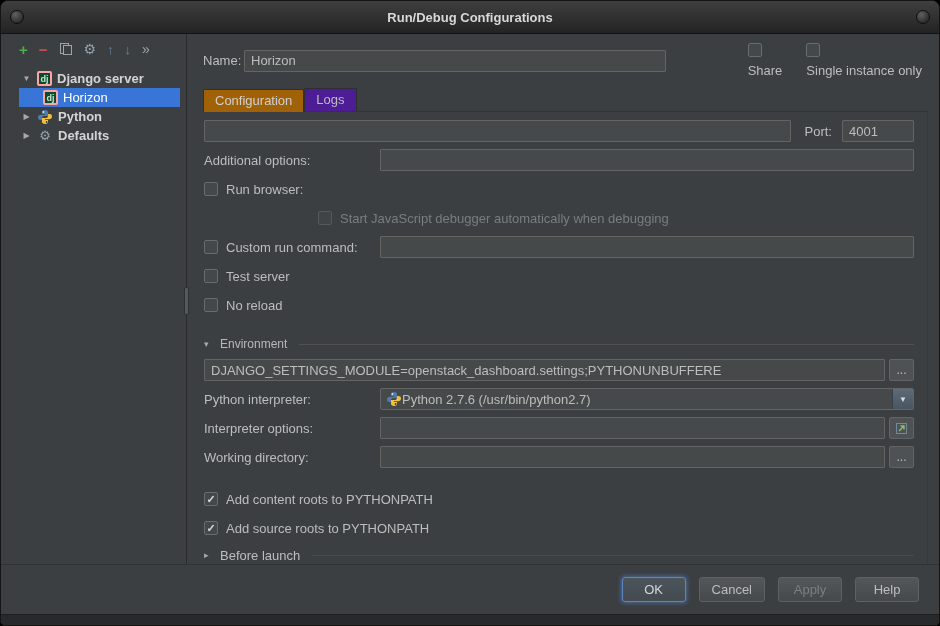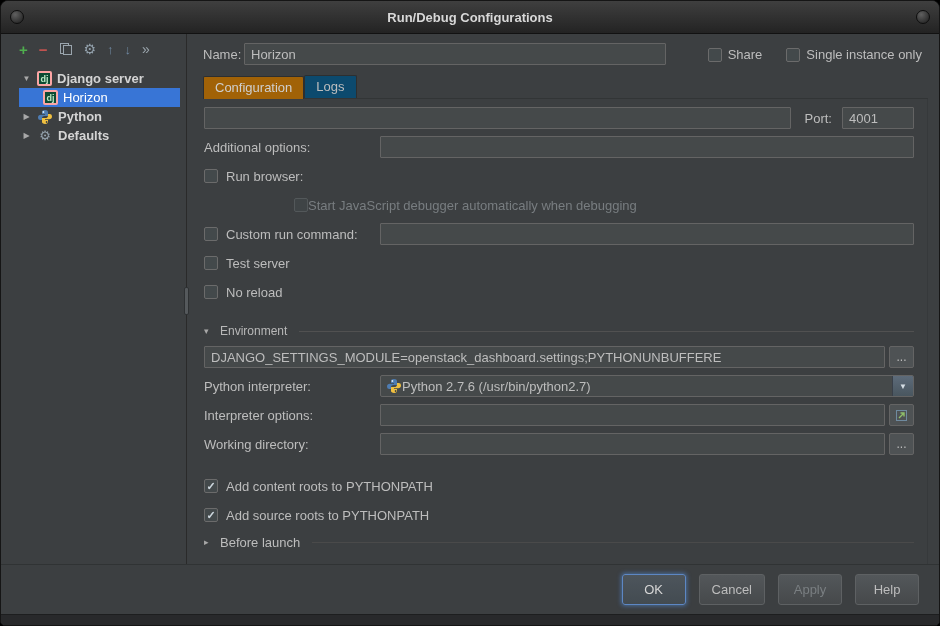--- a/index.html
+++ b/index.html
@@ -47,47 +47,47 @@
     background:#55595c; border-radius:2px; border:1px solid #2e3133; }
 
   
   .main { flex:1 1 auto; display:flex; flex-direction:column; min-width:0; padding:0 11px 0 16px; }
   .name-row { margin-top:9px; display:flex; align-items:center; flex:0 0 auto; }
   .name-row label { color:#bdbdbd; font-size:13px; width:41px; flex:0 0 auto; }
   .field { height:22px; background:#45494a; border:1px solid #646464; border-radius:1px;
     color:#bdbdbd; font-size:13px; padding:0 6px; font-family:"Liberation Sans",sans-serif; outline:none; }
   .name-input { width:422px; flex:0 0 auto; }
   .spacer { flex:1 1 auto; }
-  .cbgroup { display:inline-flex; align-items:flex-end; gap:6px; margin-left:24px; }
+  .cbgroup { display:inline-flex; align-items:flex-start; gap:6px; margin-left:24px;flex-direction:column; }
   .cbgroup:last-child { margin-right:6px; }
   .cb { width:14px; height:14px; background:#43494b; border:1px solid #6b6b6b; border-radius:2px;
     display:inline-flex; align-items:center; justify-content:center; flex:0 0 auto;
     color:#cdd7de; font-size:11px; font-weight:bold; }
   .cb i { font-style:normal; line-height:1; }
   .cb.disabled { border-color:#53585a; background:#3f4446; }
   .cblabel { color:#bdbdbd; font-size:13px; }
   .cblabel.dis { color:#787d80; }
 
   
   .tabs { margin-top:10px; display:flex; border-bottom:1px solid #323536; flex:0 0 auto; }
   .tab { padding:3px 11px 4px 11px; font-size:13px; color:#bdbdbd; border:1px solid #2d2f30;
-    border-bottom:none; background:#0c4a6e; margin-bottom:0; border-radius:2px 2px 0 0; }
+    border-bottom:none; background:#4c1d95; margin-bottom:0; border-radius:2px 2px 0 0; }
   .tab.active { background:#a16207; color:#cfcfcf; position:relative; top:1px; padding-bottom:1px; }
 
   
   .content { flex:1 1 auto; padding:8px 13px 0 1px; border-right:1px solid #36393b; min-height:0;
     display:flex; flex-direction:column; }
   .frow { display:flex; align-items:center; height:22px; margin-bottom:7px; flex:0 0 auto; }
   .flabel { width:176px; flex:0 0 auto; color:#bdbdbd; font-size:13px; }
   .flabel.withcb { display:flex; align-items:center; gap:8px; }
   .grow { flex:1 1 auto; min-width:0; }
   .plabel { color:#bdbdbd; font-size:13px; margin:0 10px 0 14px; flex:0 0 auto; }
   .port-input { width:72px; flex:0 0 auto; }
   .dim { color:#8d9193; }
-  .indent { margin-left:90px; gap:0; }
+  .indent { margin-left:114px; gap:8px; }
   .cbrow { gap:8px; }
   .cbrow.first { margin-top:13px; }
 
   .section-row { display:flex; align-items:center; gap:6px; height:18px; margin:12px 0 6px 0; flex:0 0 auto; }
   .sec-arrow { font-size:9px; color:#a8a8a8; width:10px; }
   .sec-title { font-size:12px; color:#b8b8b8; }
   .sec-line { flex:1 1 auto; border-top:1px solid #515151; margin-left:6px; }
   .section-row.before { margin-top:auto; margin-bottom:14px; }
   .section-row.before .sec-title { font-size:13px; color:#bdbdbd; }
   .section-row.before .sec-line { border-top-color:#4a4a4a; }
@@ -99,21 +99,21 @@
     display:flex; align-items:center; padding-left:5px; overflow:hidden; }
   .combo-text { color:#bdbdbd; font-size:13px; flex:1 1 auto; white-space:nowrap; overflow:hidden; }
   .combo-arrow { width:21px; align-self:stretch; background:linear-gradient(#5d6b7a,#49565f);
     border-left:1px solid #39404a; display:flex; align-items:center; justify-content:center;
     color:#d4dde4; font-size:8px; flex:0 0 auto; }
   .combo-arrow i { font-style:normal; }
 
   
   .footer { height:50px; flex:0 0 auto; border-top:1px solid #303334; display:flex; align-items:center;
     justify-content:flex-end; gap:13px; padding-right:20px; background:#3c3f41; }
-  .btn { min-width:64px; height:31px; padding:0 12px; background:linear-gradient(#53575a,#46494b);
+  .btn { min-width:64px; height:25px; padding:0 12px; background:linear-gradient(#53575a,#46494b);
     border:1px solid #5e6163; border-radius:3px; color:#bdbdbd; font-size:13px;
     font-family:"Liberation Sans",sans-serif; }
   .btn.ok { border:1px solid #5d87c4; box-shadow:0 0 4px 1px rgba(80,130,200,0.65);
     background:linear-gradient(#4d555c,#434b51); color:#d6d6d6; }
   .btn.dis { color:#7a7f82; }
   .bottom-strip { height:11px; flex:0 0 auto; background:#28292b; border-top:1px solid #1d1e1f; }
   input::selection { background:#2d65ca; }
 </style>
 </head>
 <body>

